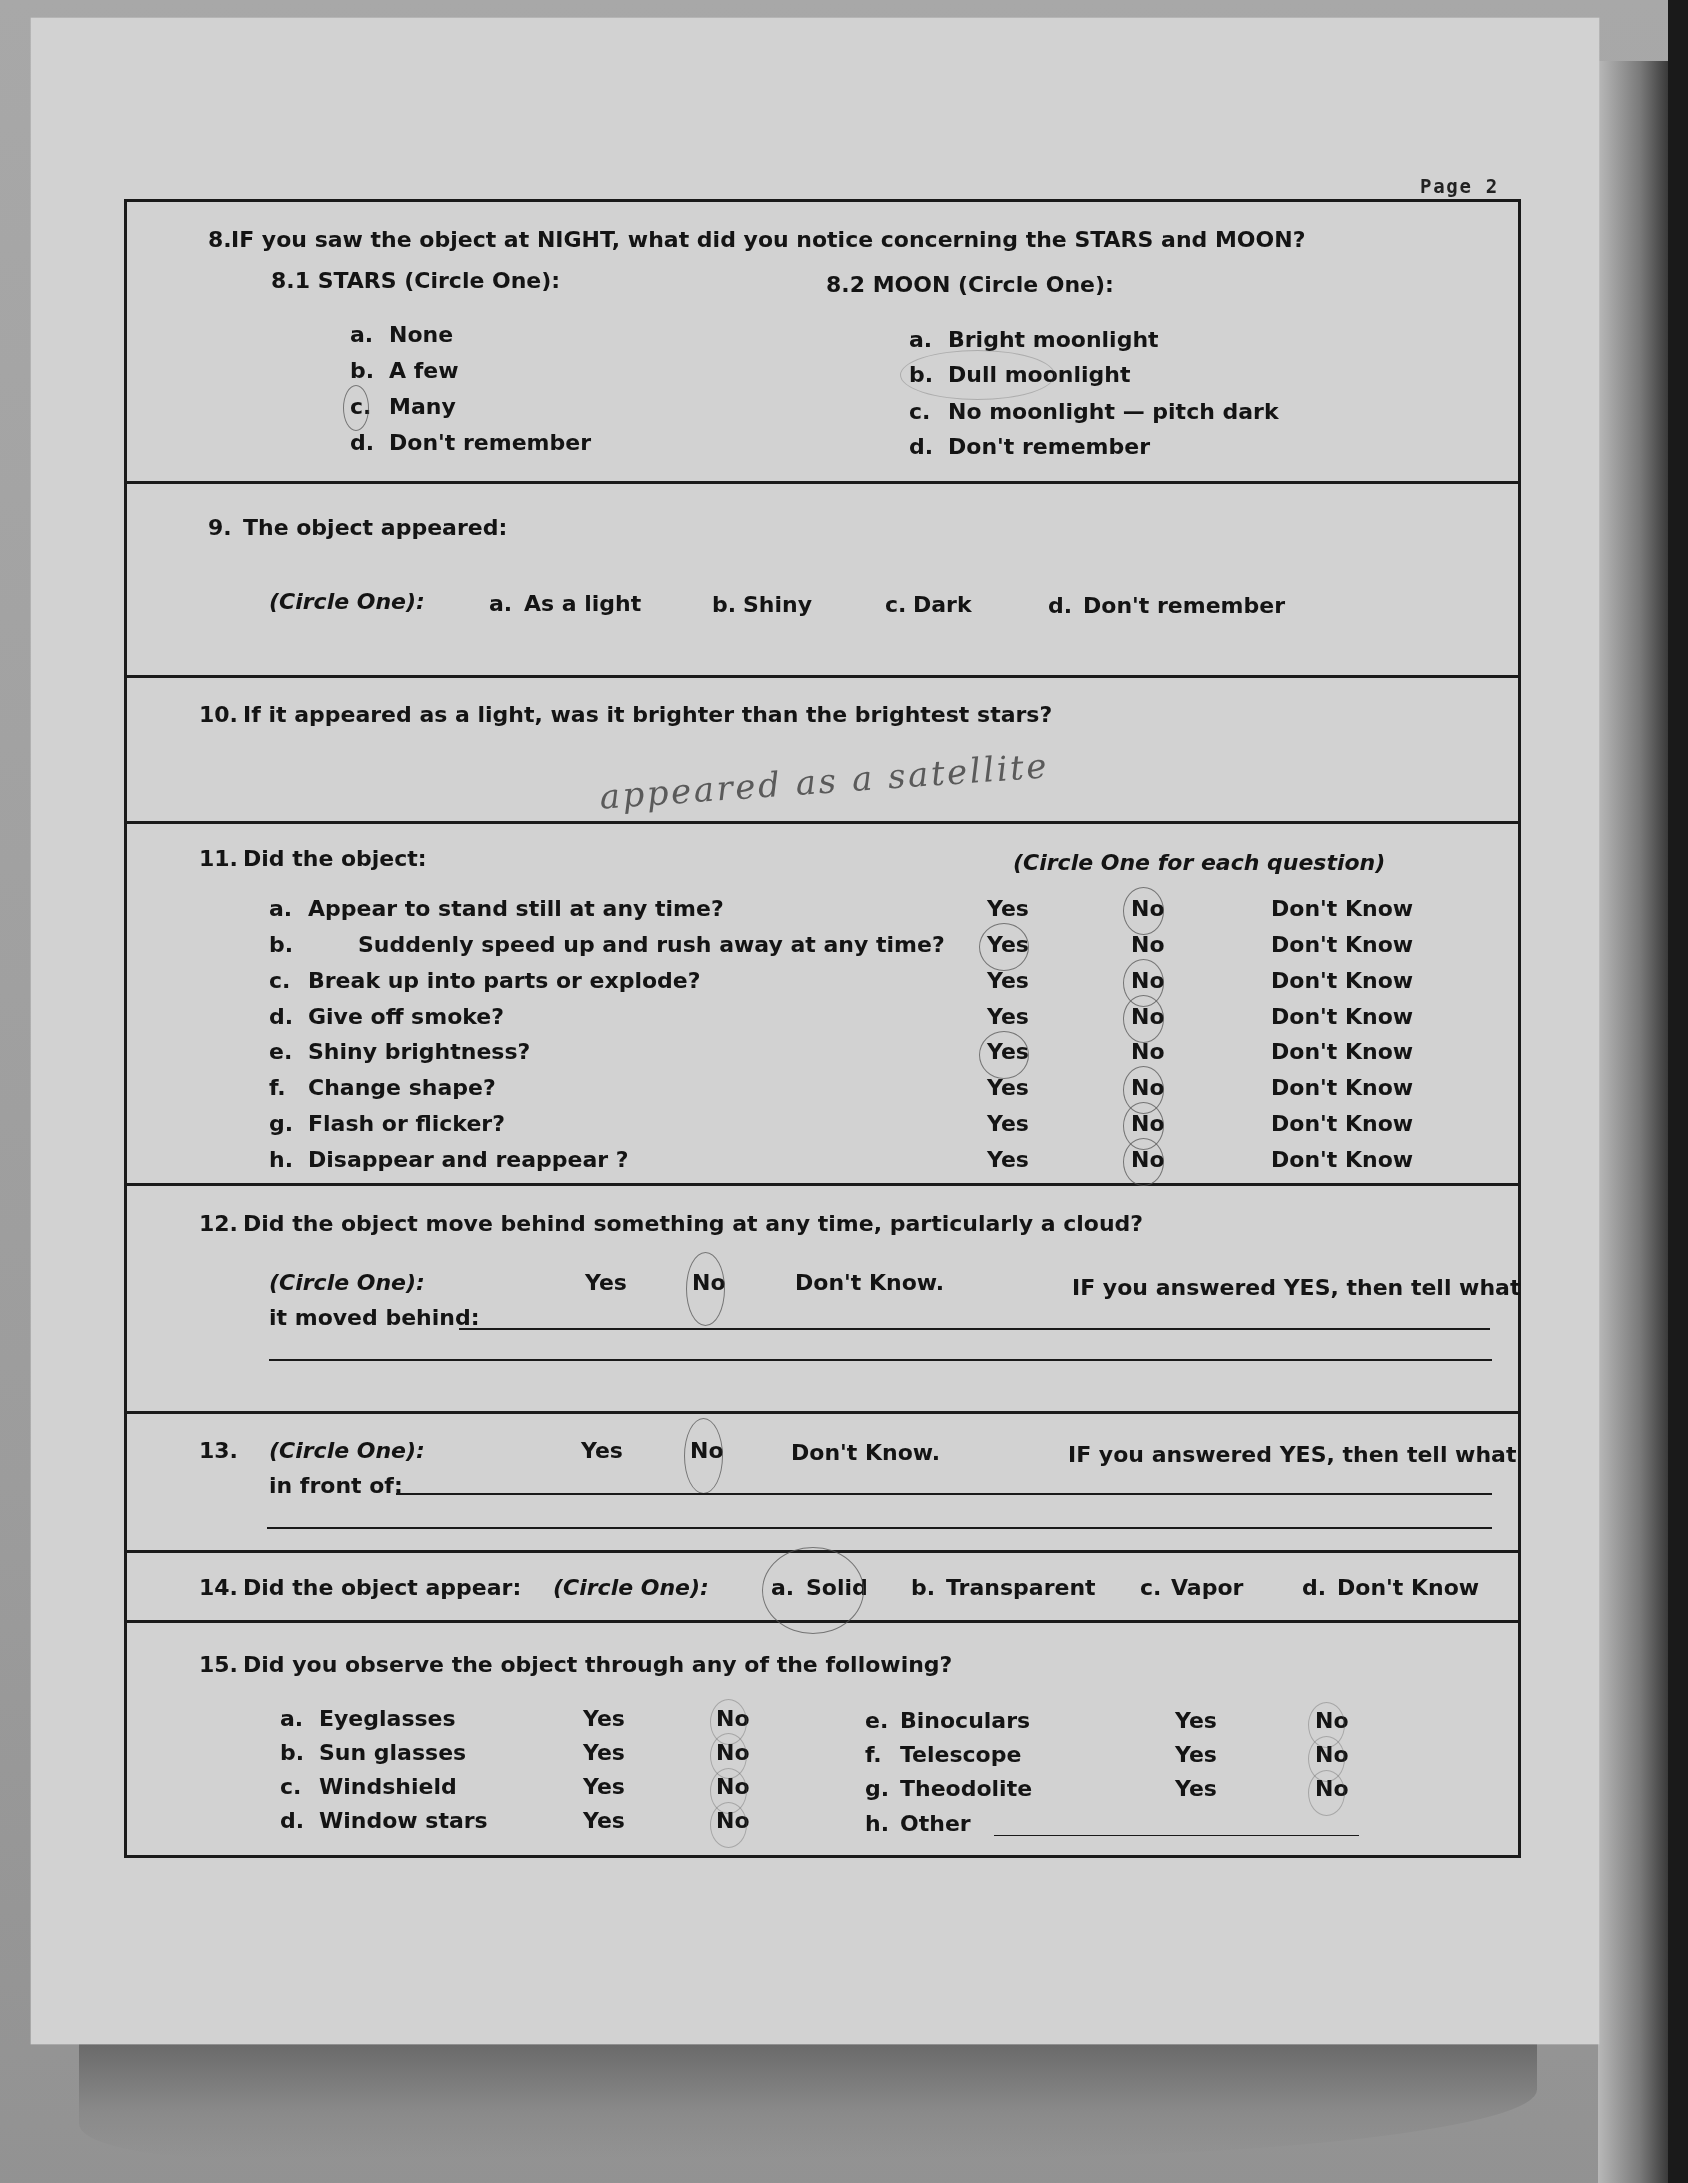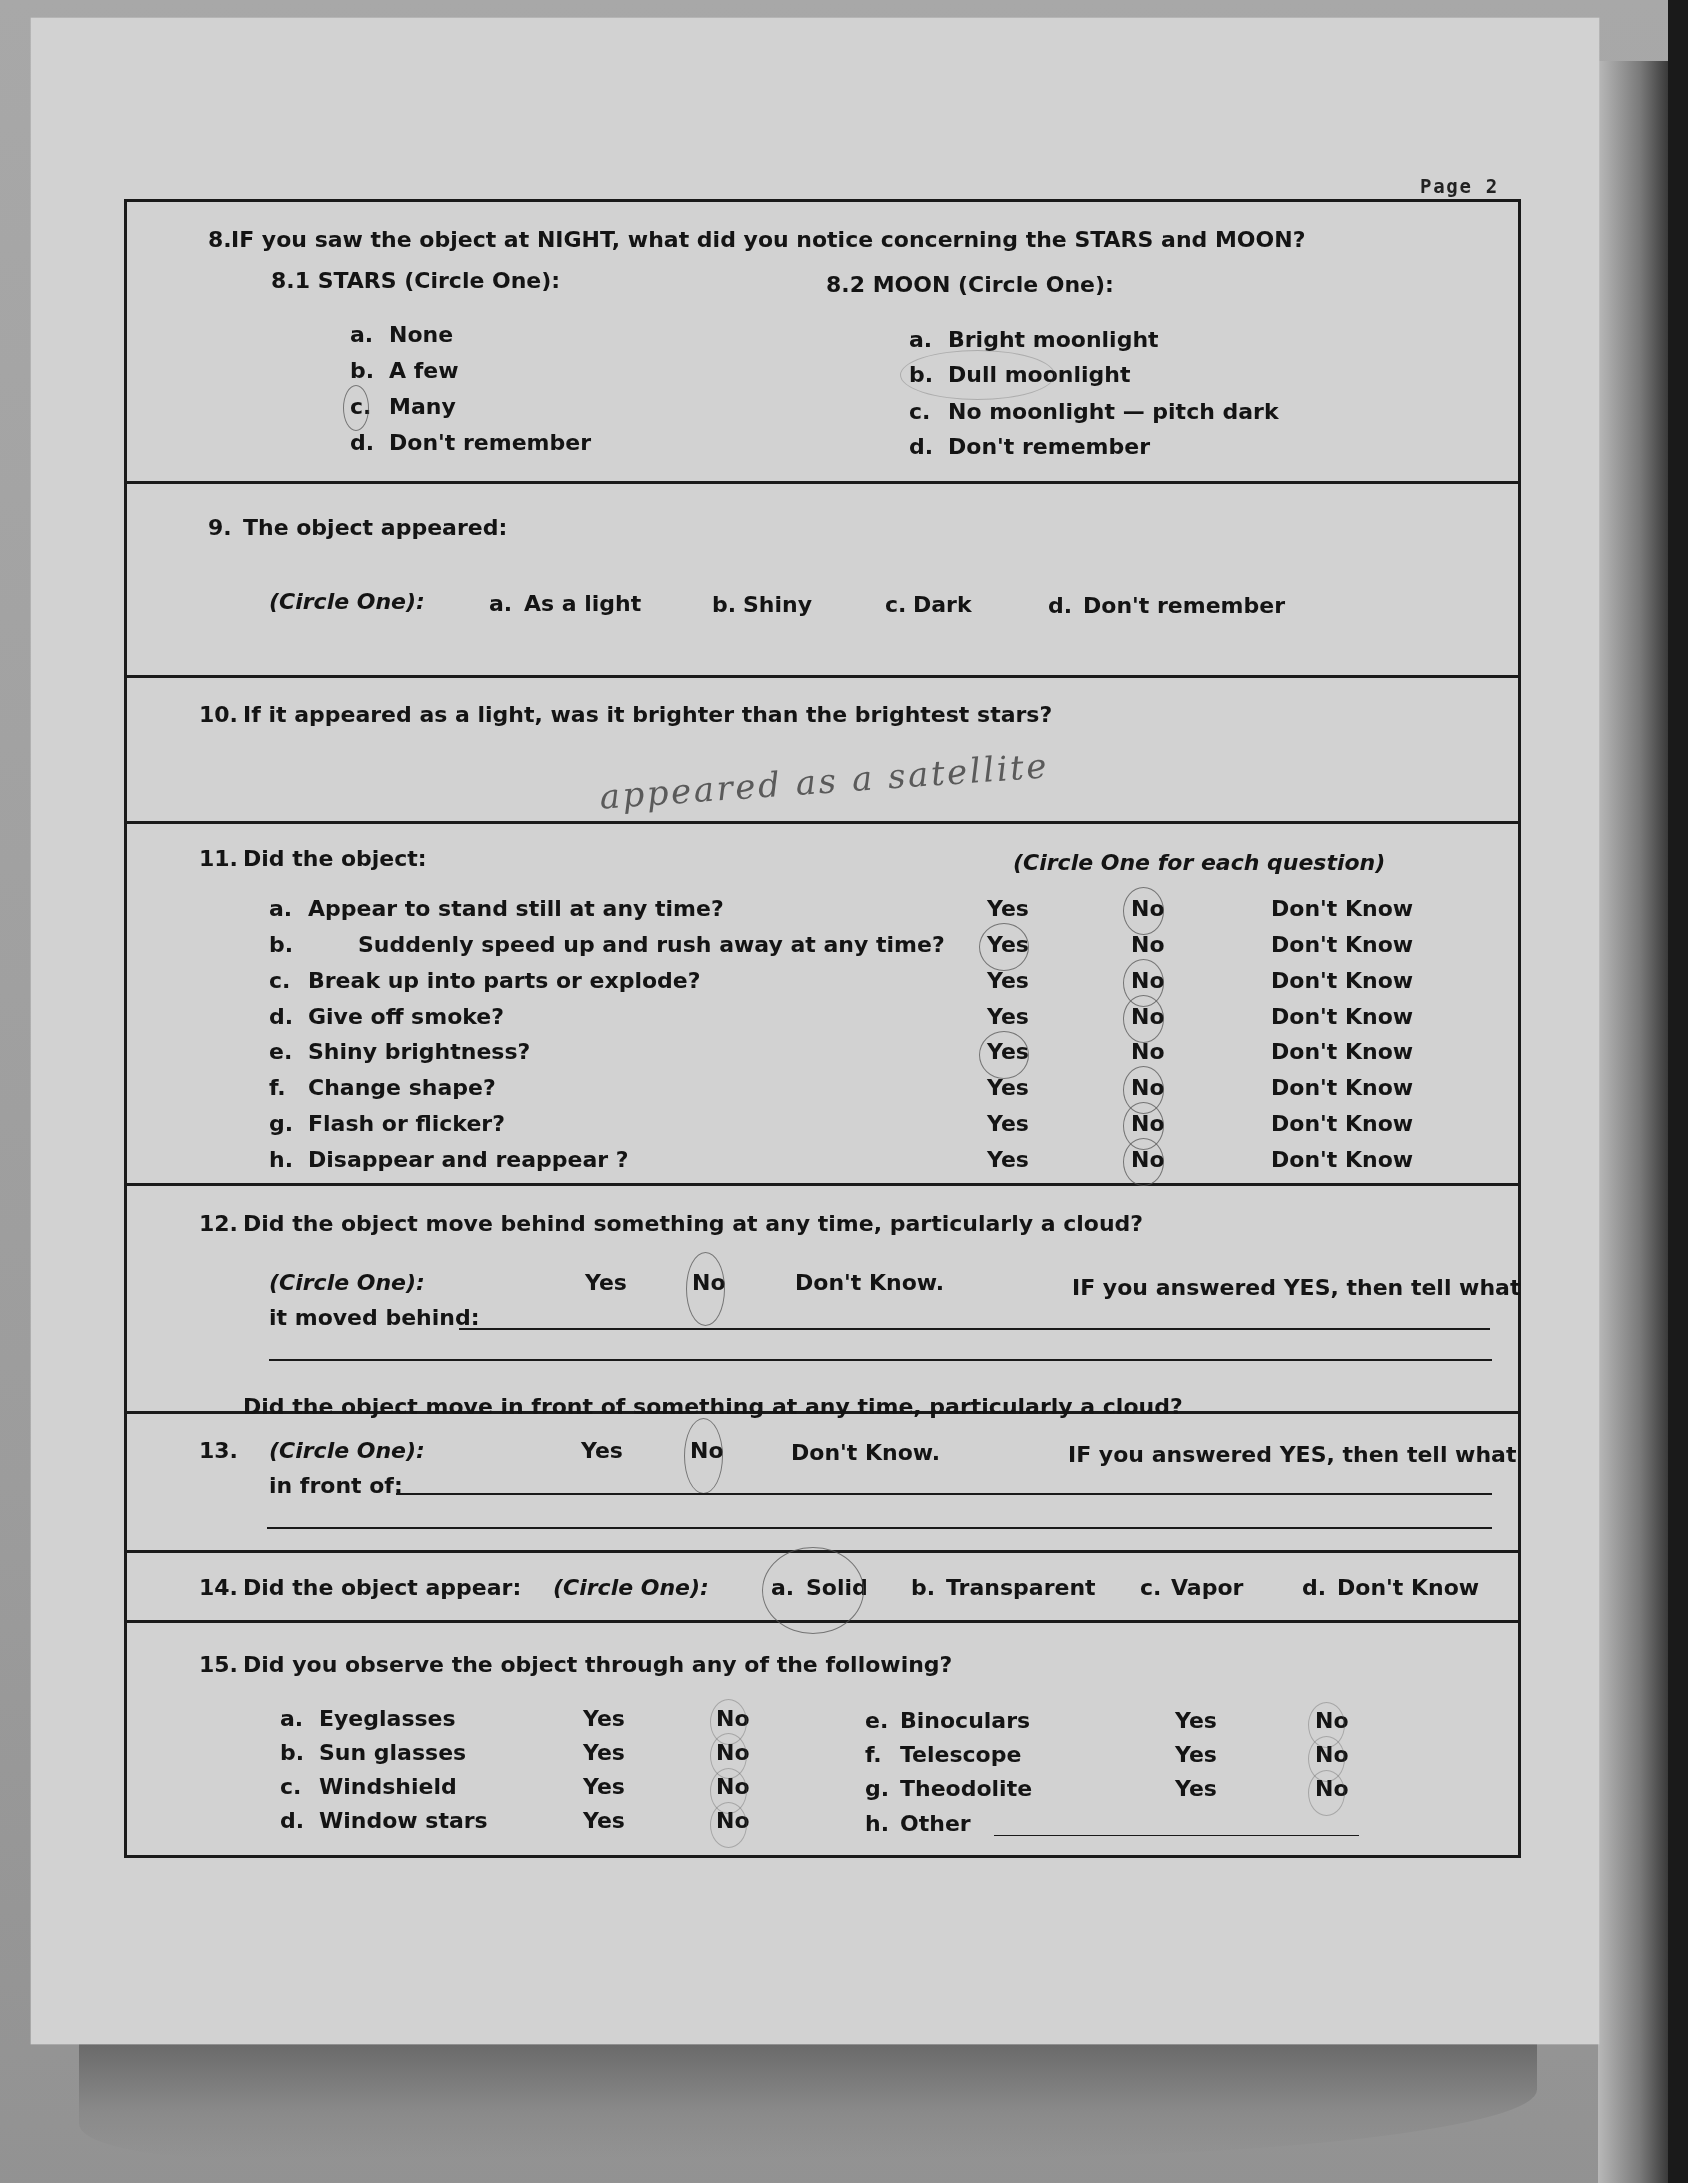--- a/index.html
+++ b/index.html
@@ -212,21 +212,20 @@
     <div class="circle" style="left:559px; top:65px; width:37px; height:72px;"></div>
     <span class="t b" style="left:668px; top:85px;">Don't Know.</span>
     <span class="t b" style="left:945px; top:90px;">IF you answered YES, then tell what</span>
     <span class="t b" style="left:142px; top:120px;">it moved behind:</span>
     <div class="line" style="left:332px; top:141px; width:1031px;"></div>
     <div class="line" style="left:142px; top:172px; width:1223px;"></div>
   </div>
 
   <div class="section" style="top:1168px; height:183px;">
     <span class="t b" style="left:72px; top:26px;margin-top:44px;">13.</span>
-    <span class="t b" style="left:116px; top:26px;">Did the object move in front of something at any time, particularly a cloud?</span>
     <span class="t b i" style="left:142px; top:70px;">(Circle One):</span>
     <span class="t b" style="left:454px; top:70px;">Yes</span>
     <span class="t b" style="left:563px; top:70px;">No</span>
     <div class="circle" style="left:557px; top:48px; width:37px; height:74px;"></div>
     <span class="t b" style="left:664px; top:72px;">Don't Know.</span>
     <span class="t b" style="left:941px; top:74px;">IF you answered YES, then tell what</span>
     <span class="t b" style="left:142px; top:105px;">in front of:</span>
     <div class="line" style="left:269px; top:123px; width:1096px;"></div>
     <div class="line" style="left:140px; top:157px; width:1225px;"></div>
   </div>

